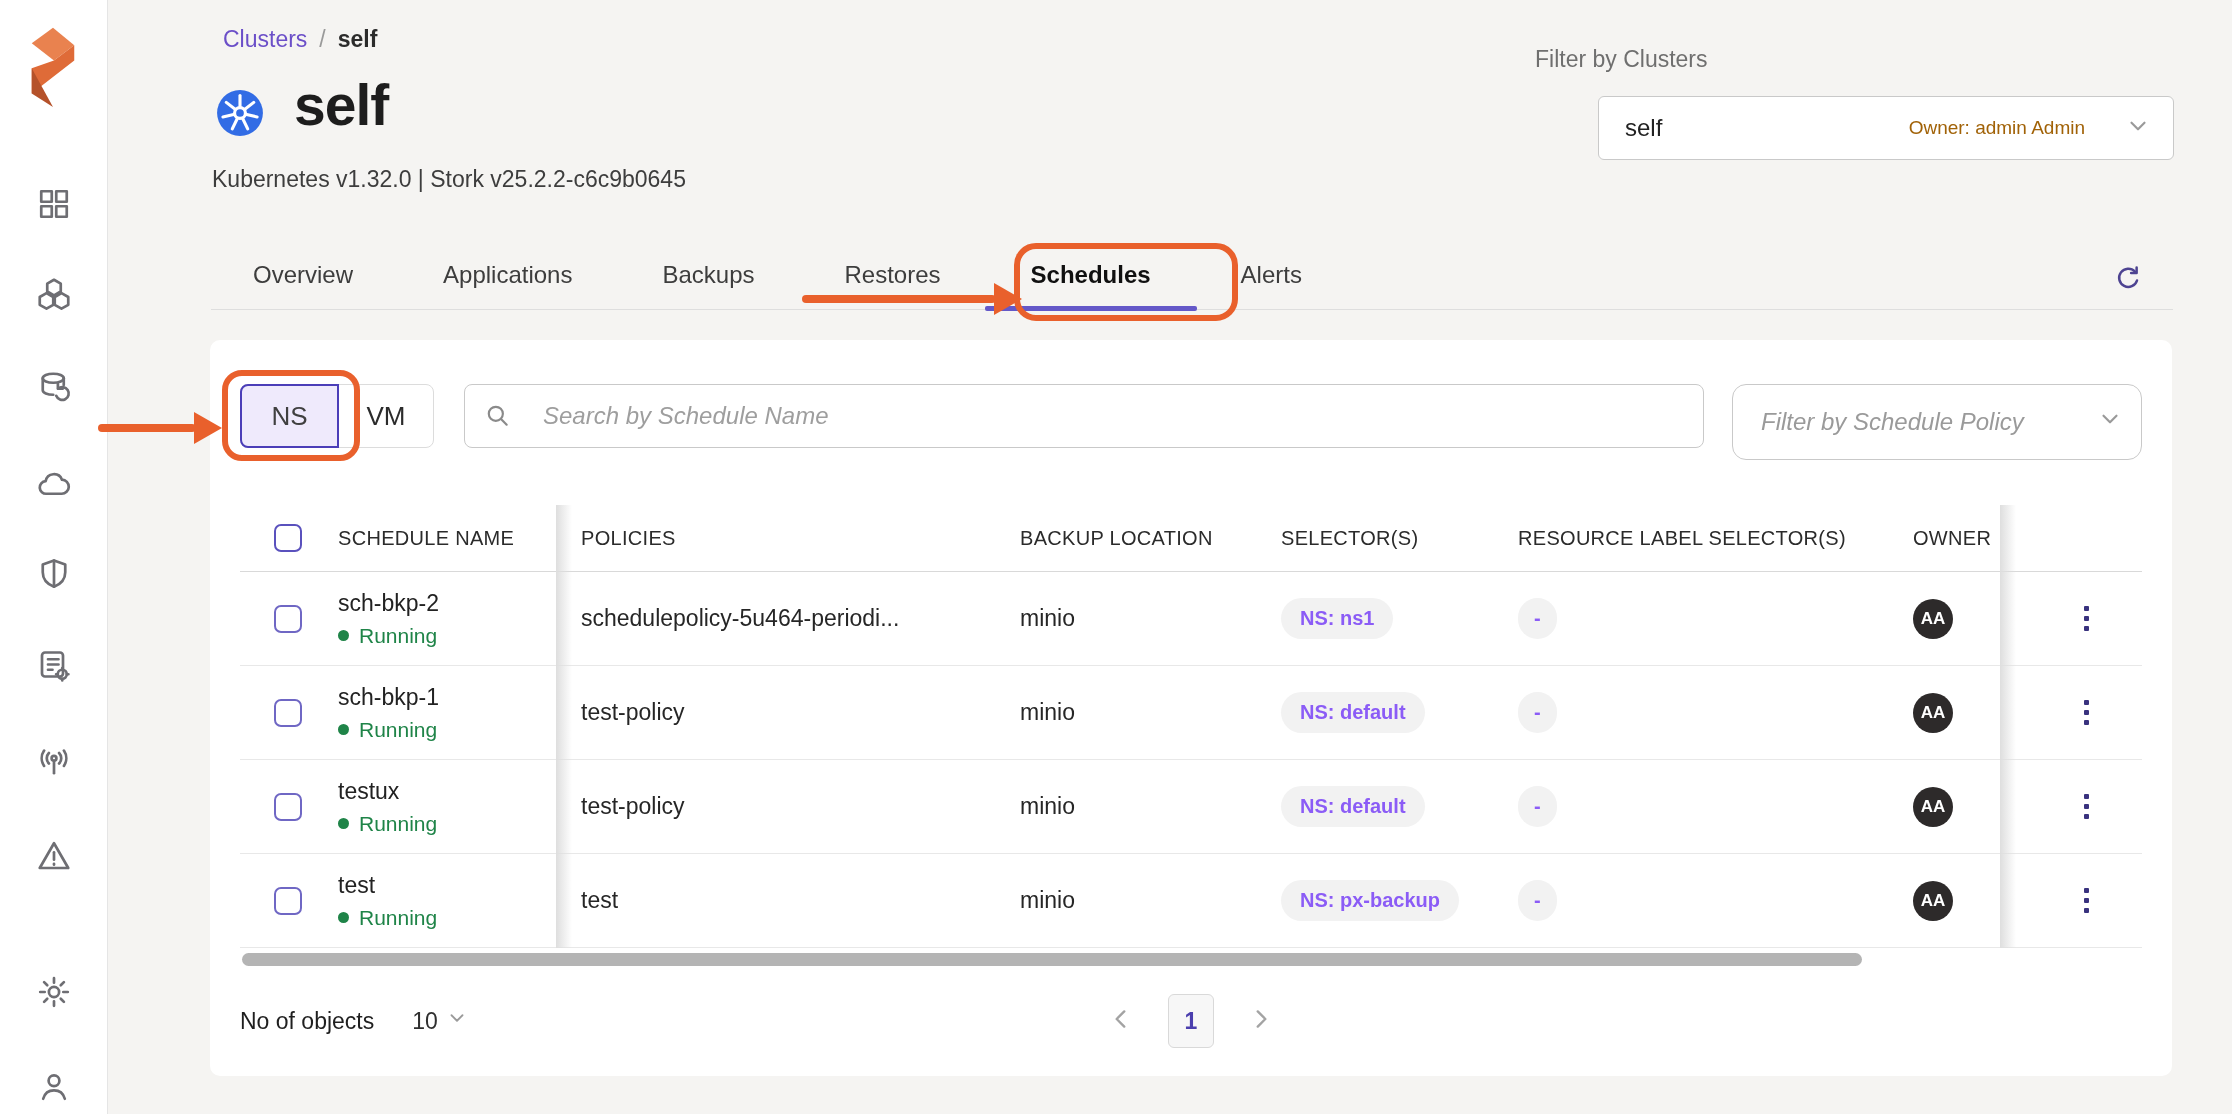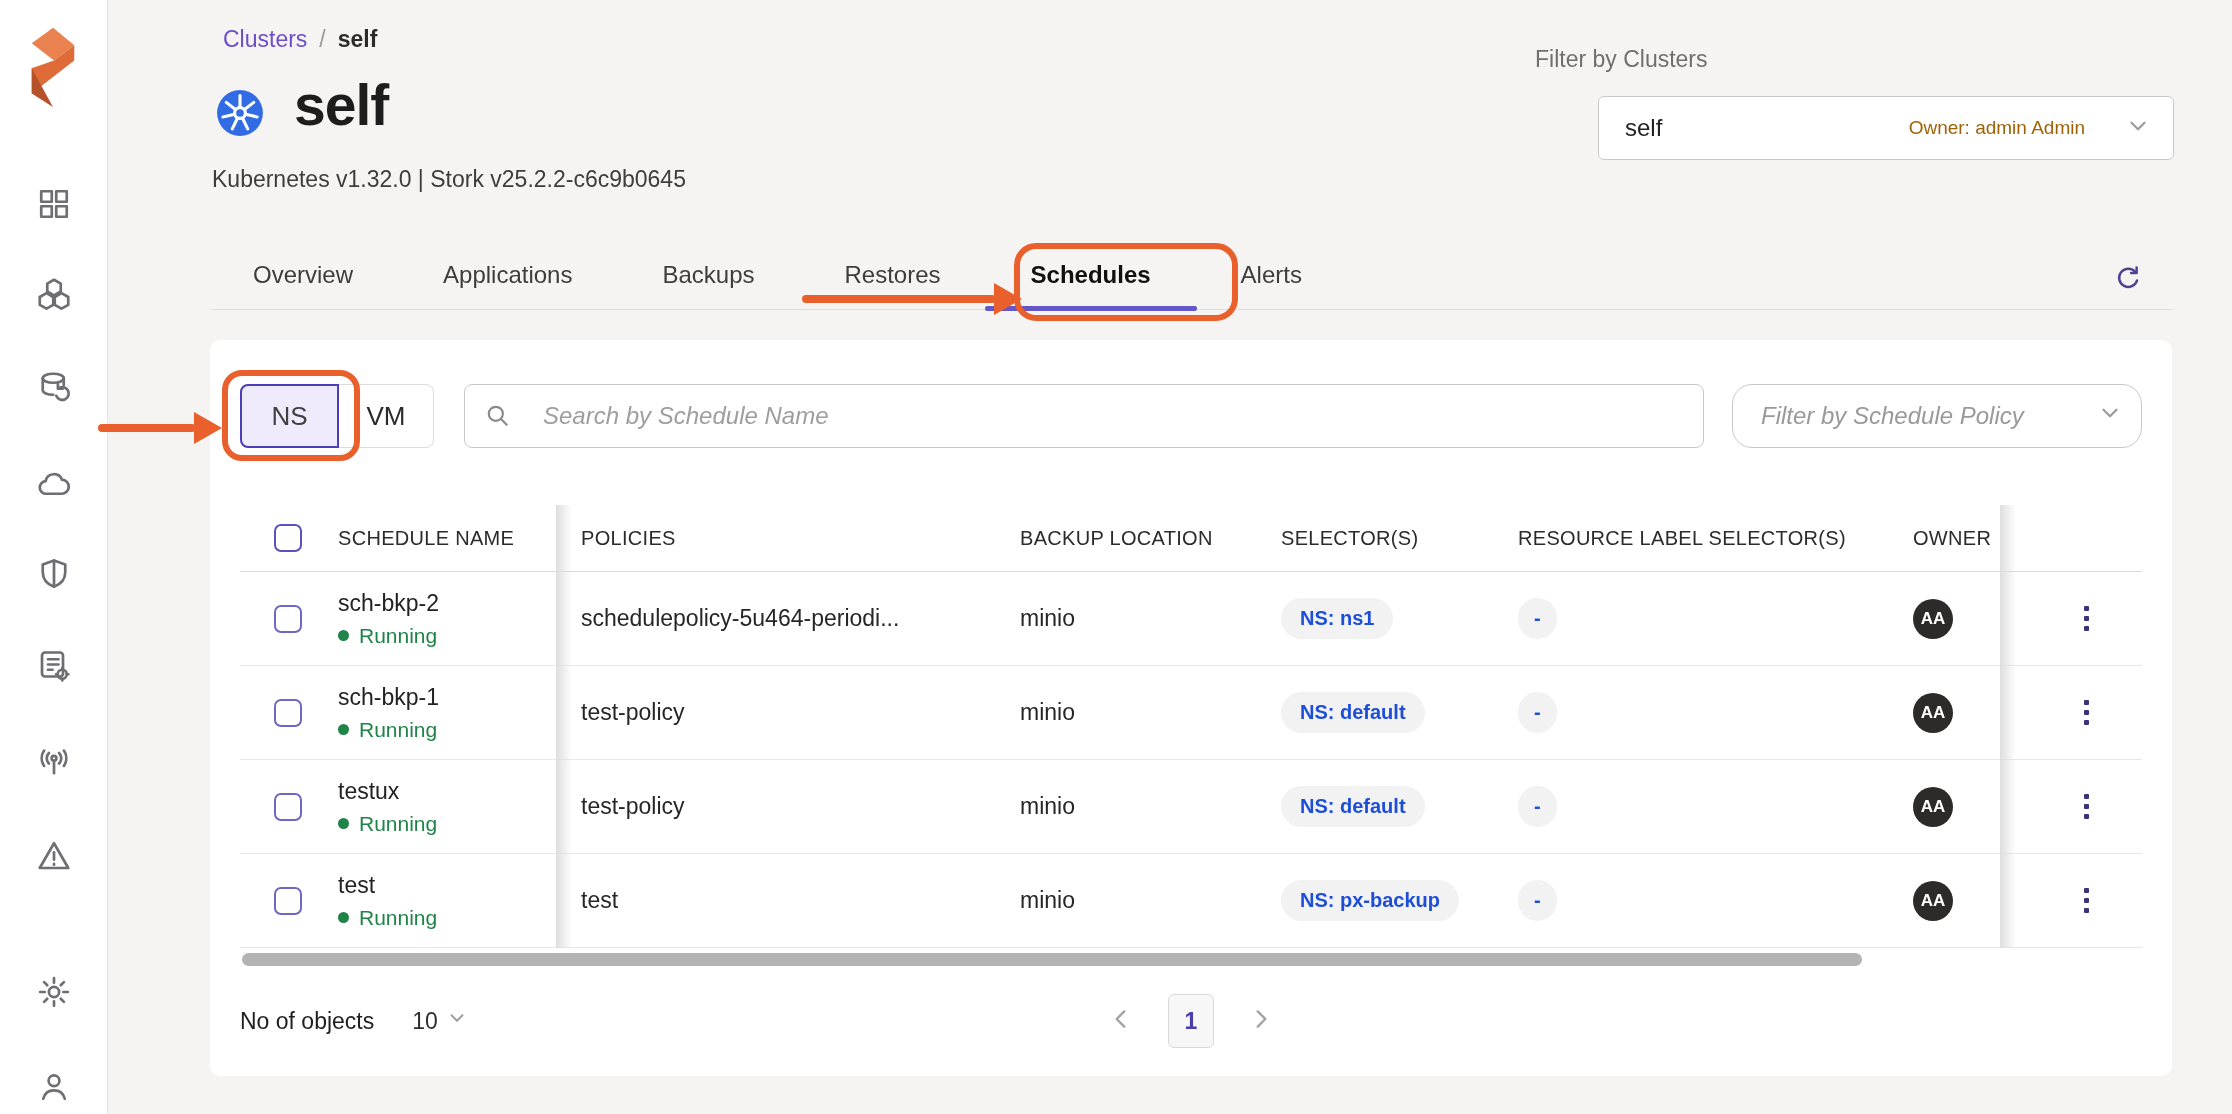--- a/index.html
+++ b/index.html
@@ -39,36 +39,36 @@
   .card { position:absolute; left:210px; top:340px; width:1962px; height:736px; background:#fff; border-radius:10px; padding:44px 30px 0; }
 
   .controls { display:flex; height:64px; }
   .seg { width:194px; height:64px; display:flex; border:1px solid #dcdcdc; border-radius:8px; background:#fff; }
   .seg-ns { width:99px; height:64px; margin:-1px 0 0 -1px; border:2px solid #4b3eb8; background:#efeafc; color:#404040; border-radius:8px 0 0 8px; display:flex; align-items:center; justify-content:center; font-size:26px; cursor:pointer; }
   .seg-vm { flex:1; display:flex; align-items:center; justify-content:center; font-size:26px; color:#2b2b2b; cursor:pointer; }
   .search-box { margin-left:30px; width:1240px; height:64px; border:1px solid #c9c9c9; border-radius:8px; display:flex; align-items:center; padding:0 20px; background:#fff; }
   .search-box svg { width:26px; height:26px; stroke:#8a8a8a; fill:none; stroke-width:2; stroke-linecap:round; }
   .search-box input { border:none; outline:none; flex:1; margin-left:30px; font-size:24px; color:#444; font-family:"Liberation Sans", sans-serif; background:transparent; }
   .search-box input::placeholder { color:#9e9e9e; font-style:italic; }
-  .filter-dd { margin-left:auto; width:410px; height:64px; border:1px solid #c9c9c9; border-radius:20px; display:flex; align-items:center; padding:0 18px 0 28px; color:#9a9a9a; font-size:24px; font-style:italic; cursor:pointer; }
+  .filter-dd { margin-left:auto; width:410px; height:76px; border:1px solid #c9c9c9; border-radius:14px; display:flex; align-items:center; padding:0 18px 0 28px; color:#9a9a9a; font-size:24px; font-style:italic; cursor:pointer; }
   .filter-dd .chev { margin-left:auto; }
 
   
   .table-wrap { position:relative; margin-top:57px; }
   .thead, .trow { display:grid; grid-template-columns:98px 243px 439px 261px 237px 395px 117px 112px; align-items:center; }
   .thead { height:67px; border-bottom:1px solid #d9d9d9; font-size:20px; font-weight:500; color:#2b2b2b; letter-spacing:.3px; }
   .trow { height:94px; border-bottom:1px solid #e8e8e8; }
   .trow:last-child { border-bottom:none; }
   .cb { width:28px; height:28px; border:2px solid #5a51bd; border-radius:7px; margin-left:34px; background:#fff; cursor:pointer; }
   .trow .cb { border-color:#6f67c4; }
   .name-cell .nm { font-size:23px; color:#222; font-weight:500; }
   .status { display:flex; align-items:center; gap:10px; margin-top:7px; font-size:21px; color:#1f8448; }
   .dot { width:11px; height:11px; border-radius:50%; background:#1f8448; }
   .cell { font-size:23px; color:#262626; white-space:nowrap; overflow:hidden; }
-  .pill { display:inline-block; background:#f2f2f2; border-radius:999px; padding:9px 19px; font-size:20px; font-weight:700; color:#1d4ed8; }
+  .pill { display:inline-block; background:#f2f2f2; border-radius:999px; padding:9px 19px; font-size:20px; font-weight:700; color:#8b5cf6; }
   .pill.dash { padding:9px 16px; }
   .avatar { width:40px; height:40px; border-radius:50%; background:#2d2a2a; color:#fff; font-size:17px; font-weight:700; display:flex; align-items:center; justify-content:center; }
   .kebab { display:flex; flex-direction:column; gap:5px; align-items:center; justify-self:center; padding:8px; cursor:pointer; }
   .kebab i { width:5px; height:5px; background:#39327e; border-radius:1px; }
   .col-strip { position:absolute; top:0; height:443px; width:16px; pointer-events:none; background:linear-gradient(to right,#dedede,rgba(222,222,222,0)); }
   .strip-1 { left:316px; }
   .strip-2 { left:1760px; }
 
   .hscroll { position:relative; height:13px; margin-top:5px; }
   .hscroll .thumb { position:absolute; left:2px; width:1620px; height:13px; border-radius:7px; background:#b4b4b4; cursor:pointer; }

